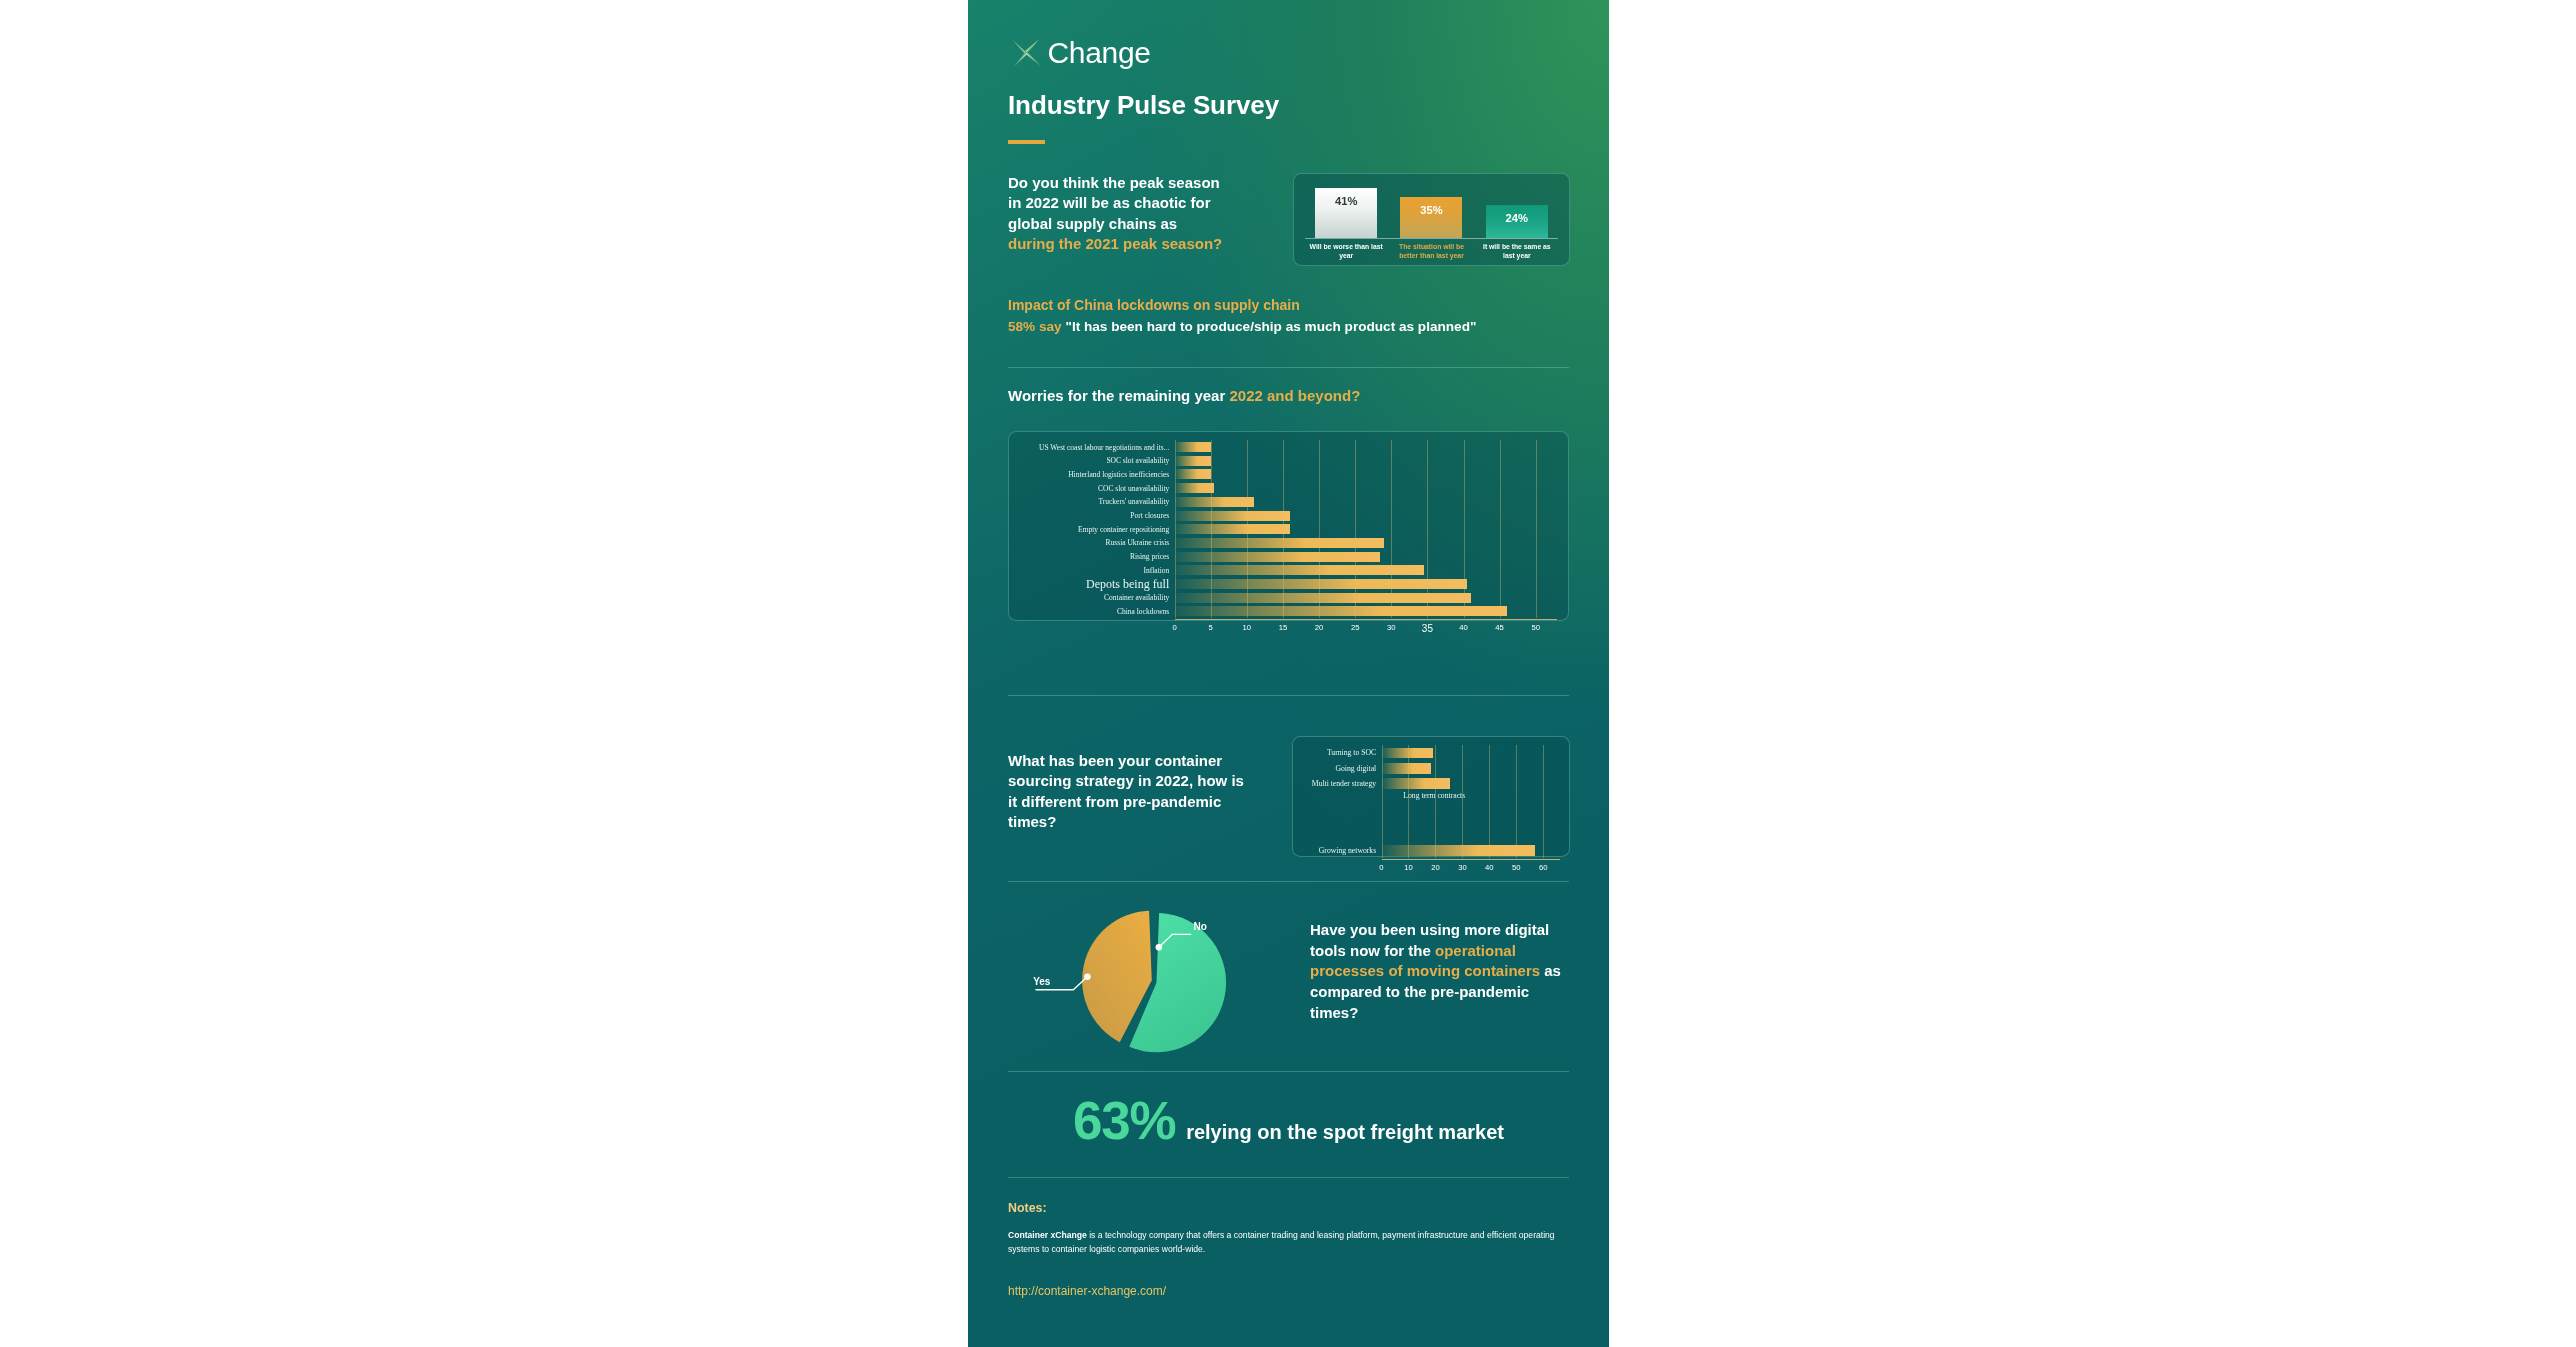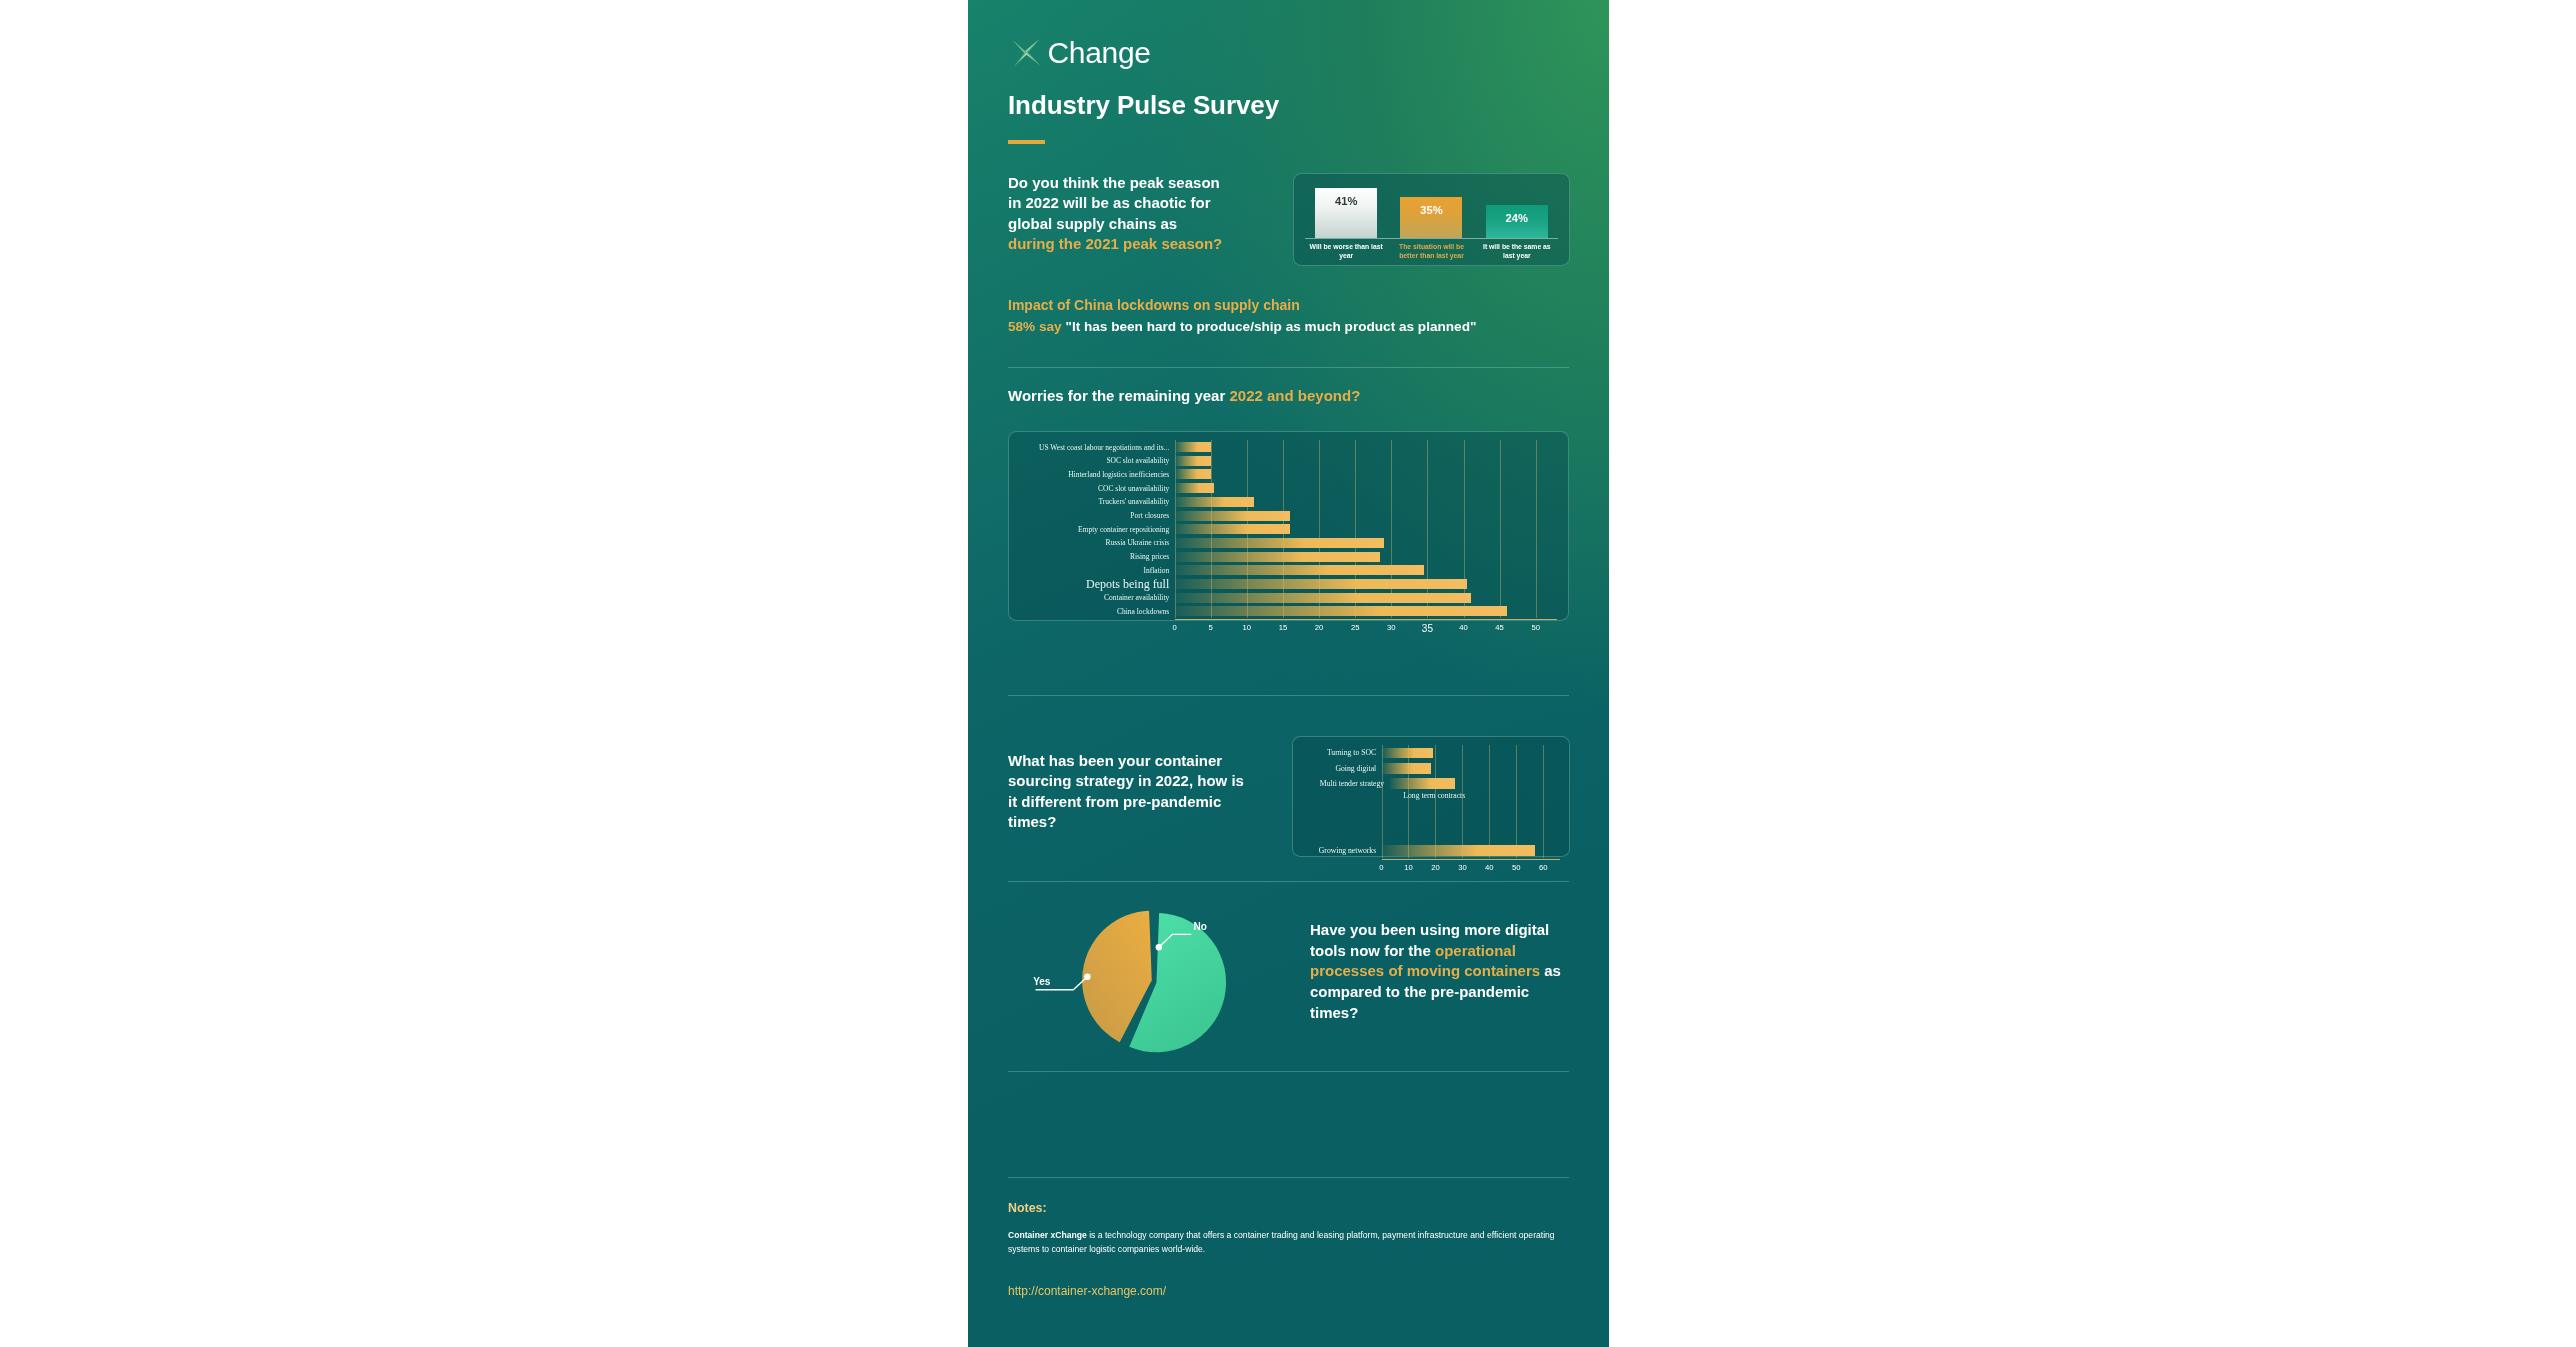--- a/index.html
+++ b/index.html
@@ -334,21 +334,21 @@
                 <div class="hb-fill" style="width: 28.7879%; height: 10.6px; top: 2.4px;"></div>
               </div>
             </div>
             <div class="hb-row" style="height: 15.4px;">
               <div class="hb-lab" style="width: 79px; font-size: 7.7px;">Going digital</div>
               <div class="hb-track">
                 <div class="hb-fill" style="width: 28.0303%; height: 10.6px; top: 2.4px;"></div>
               </div>
             </div>
             <div class="hb-row" style="height: 15.4px;">
-              <div class="hb-lab" style="width: 79px; font-size: 7.7px; margin-left: 8px;">Multi tender strategy</div>
+              <div class="hb-lab" style="width: 79px; font-size: 7.7px;">Multi tender strategy</div>
               <div class="hb-track">
                 <div class="hb-fill" style="width: 38.6364%; height: 10.6px; top: 2.4px;"></div>
               </div>
             </div>
             <div class="hb-row" style="height: 15.4px; flex-direction: column;">
               <div class="hb-lab" style="width: 79px; font-size: 7.7px;">Long term contracts</div>
               <div class="hb-track">
                 <div class="hb-fill" style="width: 53.7879%; height: 10.6px; top: 2.4px;"></div>
               </div>
             </div>
@@ -414,20 +414,24 @@
         <text class="lead-txt" id="pie-label-yes" x="0" y="156" text-anchor="start">Yes</text>
       </svg>
     </div>
 
     <div id="q3">
       <span>Have you been using more digital tools now for the </span><span class="hl">operational processes of moving containers</span><span> as compared to the pre-pandemic times?</span>
     </div>
 
     <div class="divider" style="top:1071px"></div>
 
+    <div id="sec6">
+      <div id="big63">63%</div>
+      <div id="big63-txt">relying on the spot freight market</div>
+    </div>
 
     <div class="divider" style="top:1177px"></div>
 
     <div id="notes-title">Notes:</div>
     <div id="notes-body">
       <b>Container xChange</b><span> is a technology company that offers a container trading and leasing platform, payment infrastructure and efficient operating systems to container logistic companies world-wide.</span>
     </div>
     <div id="notes-url">http://container-xchange.com/</div>
 
   </div>

